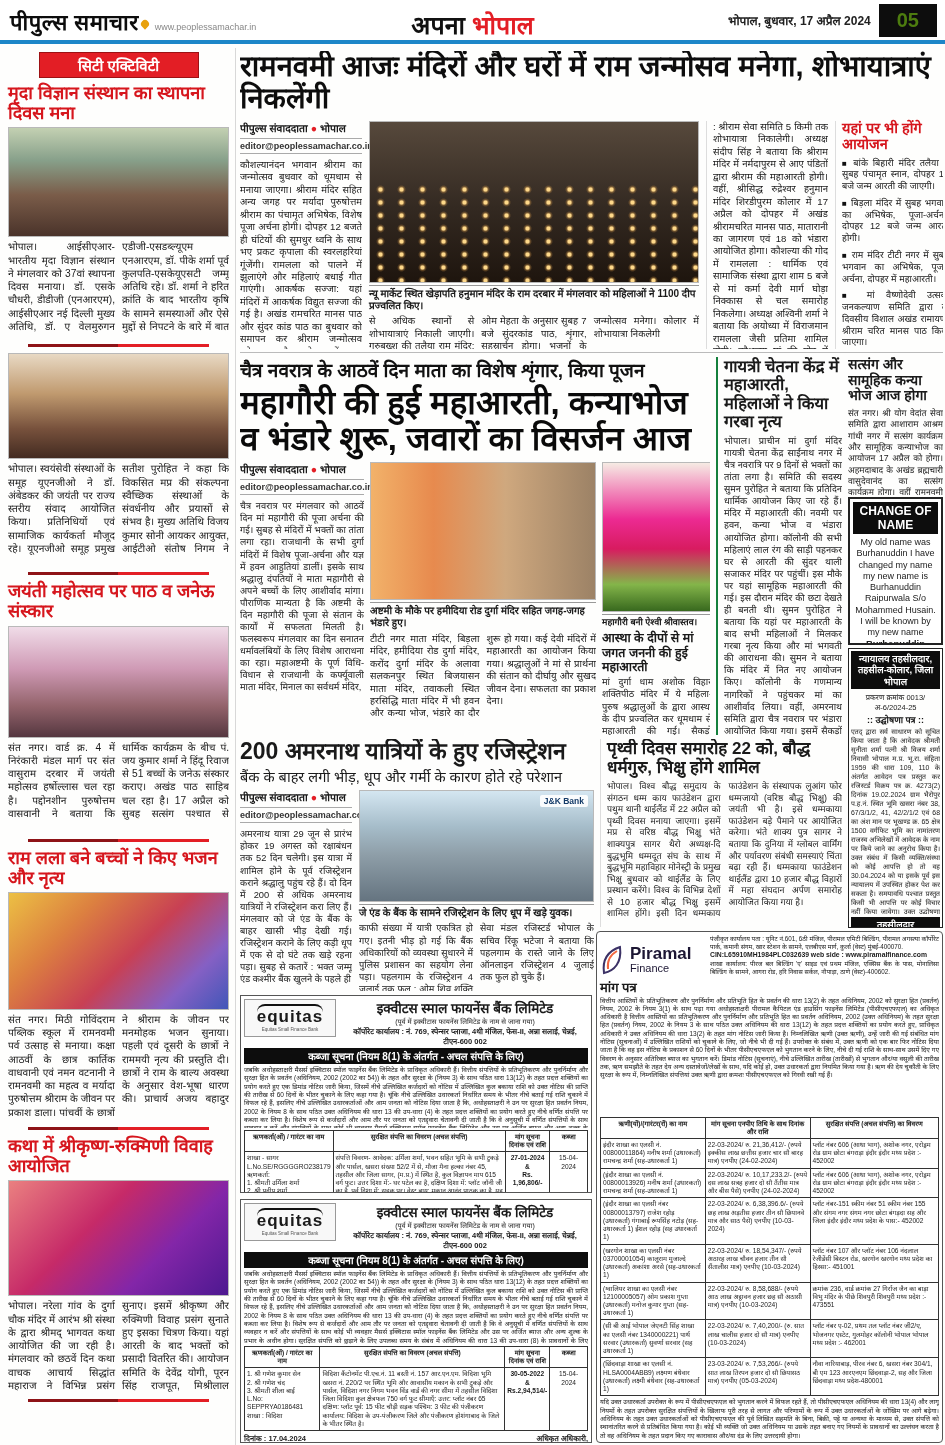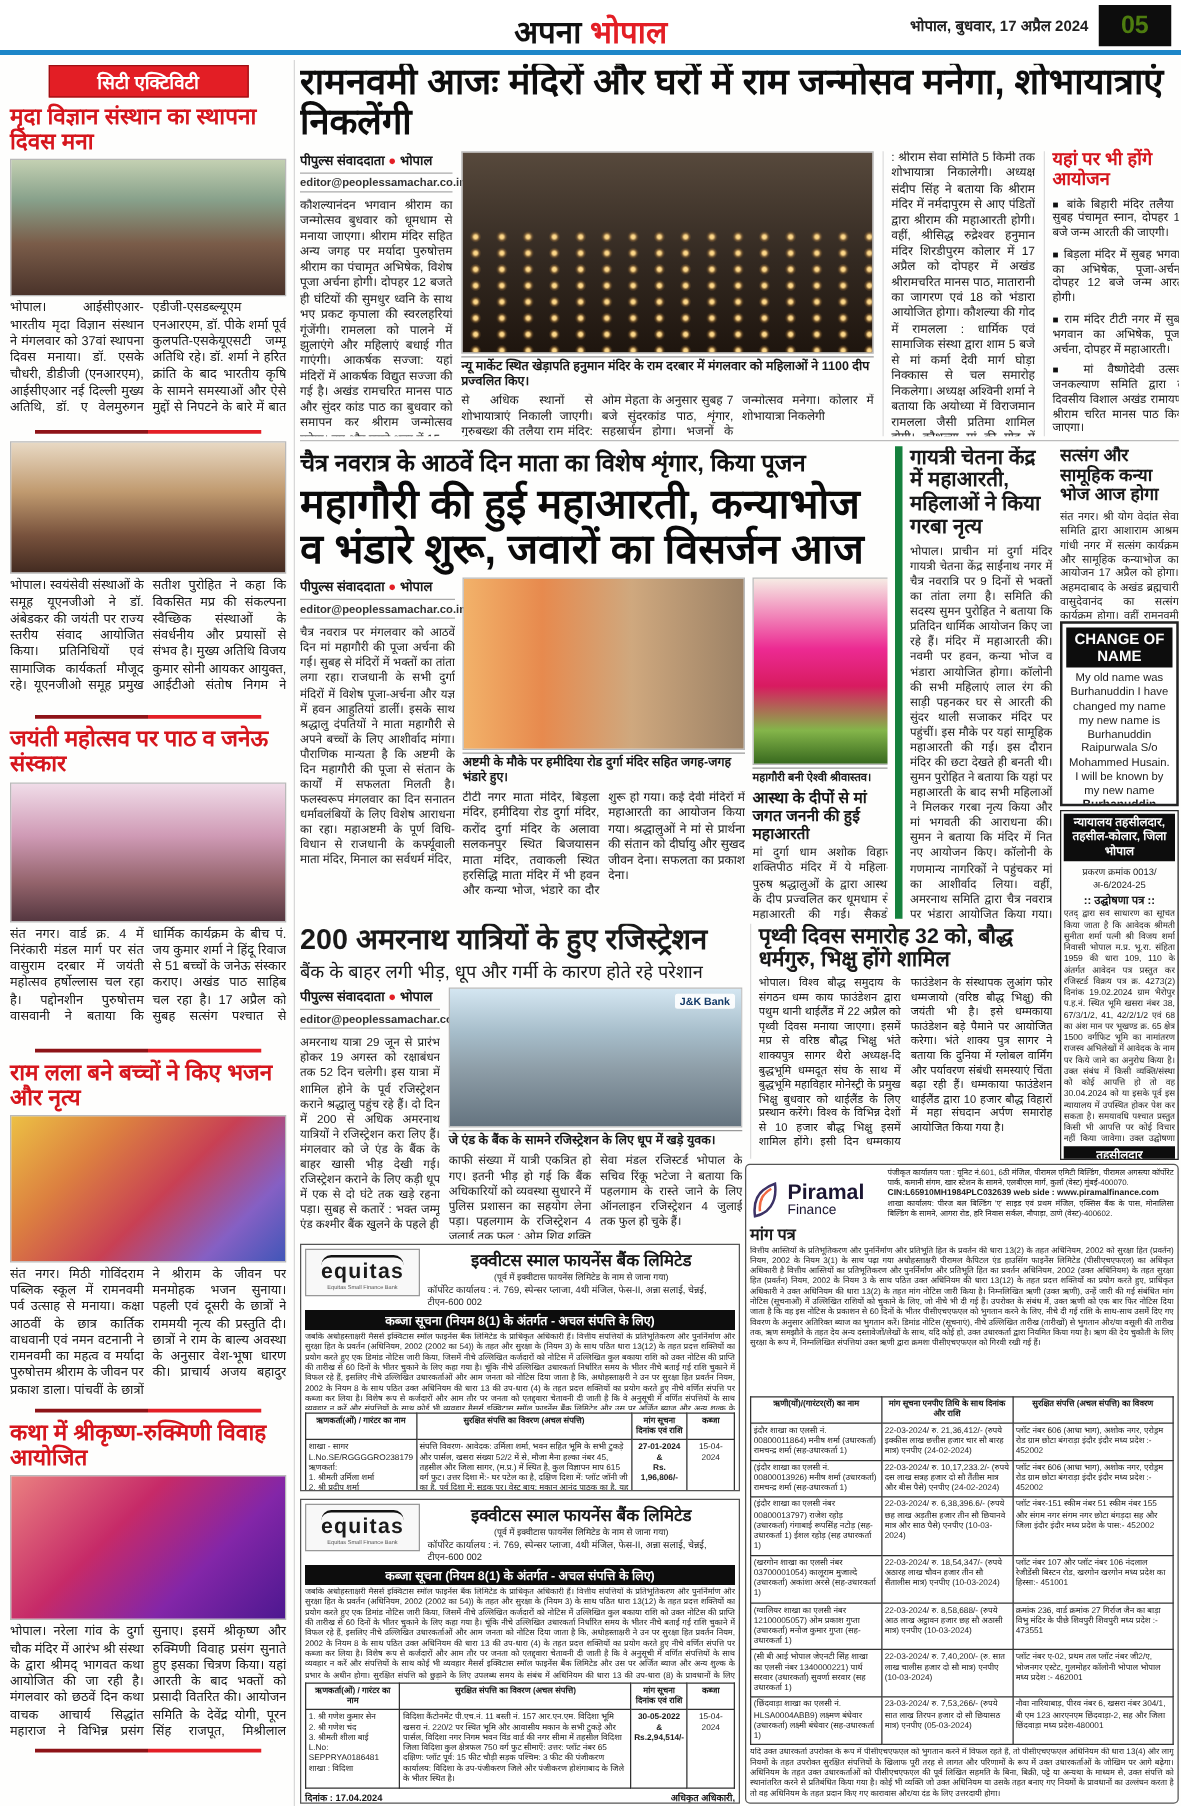--- a/index.html
+++ b/index.html
@@ -91,37 +91,40 @@
 .ad-table th,.ad-table td{border:1px solid #333;font-size:6.6px;line-height:1.25;padding:2px;vertical-align:top;text-align:left}
 .ad-table th{text-align:center;font-weight:bold}
 .ad-foot{display:flex;justify-content:space-between;font-size:7.5px;font-weight:bold;margin-top:2px}
 .eq-head{display:flex;gap:6px;align-items:flex-start}
 .eq-logo{width:92px;flex:none;border:1px solid #999;padding:4px 2px;text-align:center;background:#f8f8f8}
 .eq-logo .eq-word{font-size:17px;font-weight:bold;letter-spacing:1px;border-top:2px solid #111;border-radius:8px 8px 0 0;display:inline-block;padding-top:1px}
 .eq-logo .eq-sub{font-size:4.5px;color:#555;display:block}
 .eq-title{font-size:13.5px;font-weight:bold;text-align:center}
 .eq-mid{flex:1}
 .eq-sub2{font-size:7px;text-align:center}
-.eq-off{font-size:7.5px;font-weight:normal;}
+.eq-off{font-size:7.5px;font-weight:bold;text-align:center}
 .pre{white-space:pre-line}
 
 .pir-head{display:flex;gap:6px}
 .pir-logo{width:104px;flex:none;display:flex;align-items:center;gap:4px;padding-top:8px}
 .pir-name{font-size:17px;font-weight:bold;color:#1c1633;line-height:.95}
 .pir-name small{font-size:11px;font-weight:normal;display:block}
 .pir-addr{flex:1;font-size:6.3px;line-height:1.3;text-align:justify}
 .pir-cin{font-weight:bold;font-size:6.8px}
 .pir-title{font-size:13px;font-weight:bold;text-align:left;margin:1px 0}
 </style>
 </head>
 <body>
 
 <div class="page">
 
   <header class="masthead">
+    <div class="logo-wrap">
+      <span class="logo-text">पीपुल्स समाचार</span><span class="pin"></span><span class="logo-site">www.peoplessamachar.in</span>
+    </div>
     <div class="edition">
       <span class="ed-b">अपना</span><span class="ed-r">भोपाल</span>
     </div>
     <div class="dateline-wrap">
       <span class="dateline">भोपाल, बुधवार, 17 अप्रैल 2024</span>
       <span class="pagenum">05</span>
     </div>
   </header>
 
   <aside class="leftcol">
@@ -210,21 +213,21 @@
         </div>
         <div class="m-colC">
           <div class="ph p-girl" style="height:150px"></div>
           <div class="cap" style="font-size:9px">महागौरी बनी ऐश्वी श्रीवास्तव।</div>
           <div class="subhead2">आस्था के दीपों से मां जगत जननी की हुई महाआरती</div>
           <div class="body-sm" style="height:78px">मां दुर्गा धाम अशोक विहार शक्तिपीठ मंदिर में ये महिला-पुरुष श्रद्धालुओं के द्वारा आस्था के दीप प्रज्वलित कर धूमधाम से महाआरती की गई। सैकड़ों श्रद्धालु मौजूद रहे।</div>
         </div>
       </div>
     </section>
 
-    <section class="blk" style="left:478px;top:312px;width:126px;height:378px;border-left:6px solid #15803d;padding-left:6px">
+    <section class="blk" style="left:478px;top:312px;width:126px;height:378px;border-left:2px solid #15803d;padding-left:6px">
       <h3 class="h3">गायत्री चेतना केंद्र में महाआरती, महिलाओं ने किया गरबा नृत्य</h3>
       <div class="body-sm" style="height:318px">भोपाल। प्राचीन मां दुर्गा मंदिर गायत्री चेतना केंद्र साईंनाथ नगर में चैत्र नवरात्रि पर 9 दिनों से भक्तों का तांता लगा है। समिति की सदस्य सुमन पुरोहित ने बताया कि प्रतिदिन धार्मिक आयोजन किए जा रहे हैं। मंदिर में महाआरती की। नवमी पर हवन, कन्या भोज व भंडारा आयोजित होगा। कॉलोनी की सभी महिलाएं लाल रंग की साड़ी पहनकर घर से आरती की सुंदर थाली सजाकर मंदिर पर पहुंचीं। इस मौके पर यहां सामूहिक महाआरती की गई। इस दौरान मंदिर की छटा देखते ही बनती थी। सुमन पुरोहित ने बताया कि यहां पर महाआरती के बाद सभी महिलाओं ने मिलकर गरबा नृत्य किया और मां भगवती की आराधना की। सुमन ने बताया कि मंदिर में नित नए आयोजन किए। कॉलोनी के गणमान्य नागरिकों ने पहुंचकर मां का आशीर्वाद लिया। वहीं, अमरनाथ समिति द्वारा चैत्र नवरात्र पर भंडारा आयोजित किया गया। इसमें सैकड़ों लोगों ने प्रसादी ग्रहण की।</div>
     </section>
 
     <section class="blk" style="left:610px;top:312px;width:95px;height:138px">
       <h3 class="h3" style="font-size:14px">सत्संग और सामूहिक कन्या भोज आज होगा</h3>
       <div class="body-sm" style="font-size:8.7px;height:96px">संत नगर। श्री योग वेदांत सेवा समिति द्वारा आशाराम आश्रम गांधी नगर में सत्संग कार्यक्रम और सामूहिक कन्याभोज का आयोजन 17 अप्रैल को होगा। अहमदाबाद के अखंड ब्रह्मचारी वासुदेवानंद का सत्संग कार्यक्रम होगा। वहीं रामनवमी पर 108 कन्याओं के भोज का कार्यक्रम होगा।</div>
     </section>
 
     <section class="blk con-box" style="left:610px;top:452px;width:95px;height:148px">
@@ -261,21 +264,21 @@
           <div class="ph p-que" style="height:112px">
             <span class="jk-logo">J&amp;K Bank</span>
           </div>
           <div class="cap">जे एंड के बैंक के सामने रजिस्ट्रेशन के लिए धूप में खड़े युवक।</div>
           <div class="cont2" style="font-size:9.3px;height:78px">काफी संख्या में यात्री एकत्रित हो गए। इतनी भीड़ हो गई कि बैंक अधिकारियों को व्यवस्था सुधारने में पुलिस प्रशासन का सहयोग लेना पड़ा। पहलगाम के रजिस्ट्रेशन 4 जुलाई तक फुल : ओम शिव शक्ति सेवा मंडल रजिस्टर्ड भोपाल के सचिव रिंकू भटेजा ने बताया कि पहलगाम के रास्ते जाने के लिए ऑनलाइन रजिस्ट्रेशन 4 जुलाई तक फुल हो चुके हैं।</div>
         </div>
       </div>
     </section>
 
     <section class="blk" style="left:362px;top:694px;width:242px;height:188px;border-left:1px solid #ddd;padding-left:6px">
-      <h3 class="h3" style="font-size:17px">पृथ्वी दिवस समारोह 32 को, बौद्ध धर्मगुरु, भिक्षु होंगे शामिल</h3>
+      <h3 class="h3" style="font-size:17px">पृथ्वी दिवस समारोह 22 को, बौद्ध धर्मगुरु, भिक्षु होंगे शामिल</h3>
       <div class="body-sm" style="column-count:2;column-gap:8px;font-size:8.9px;height:140px">भोपाल। विश्व बौद्ध समुदाय के संगठन धम्म काय फाउंडेशन द्वारा पथुम थानी थाईलैंड में 22 अप्रैल को पृथ्वी दिवस मनाया जाएगा। इसमें मप्र से वरिष्ठ बौद्ध भिक्षु भंते शाक्यपुत्र सागर थैरो अध्यक्ष-दि बुद्धभूमि धम्मदूत संघ के साथ में बुद्धभूमि महाविहार मोनेस्ट्री के प्रमुख भिक्षु बुधवार को थाईलैंड के लिए प्रस्थान करेंगे। विश्व के विभिन्न देशों से 10 हजार बौद्ध भिक्षु इसमें शामिल होंगे। इसी दिन धम्मकाय फाउंडेशन के संस्थापक लुआंग फोर धम्मजायो (वरिष्ठ बौद्ध भिक्षु) की जयंती भी है। इसे धम्मकाया फाउंडेशन बड़े पैमाने पर आयोजित करेगा। भंते शाक्य पुत्र सागर ने बताया कि दुनिया में ग्लोबल वार्मिंग और पर्यावरण संबंधी समस्याएं चिंता बढ़ा रही हैं। धम्मकाया फाउंडेशन थाईलैंड द्वारा 10 हजार बौद्ध विहारों में महा संघदान अर्पण समारोह आयोजित किया गया है।</div>
     </section>
 
     <section class="blk adbox" style="left:358px;top:886px;width:347px;height:512px;border-radius:4px">
       <div class="pir-head">
         <div class="pir-logo">
           <svg width="26" height="30" viewBox="0 0 26 30">
               <path d="M20 2 C8 6 2 14 4 28 C14 26 22 18 20 2 Z" fill="none" stroke="#3c3266" stroke-width="2"></path>
               <path d="M17 6 C10 10 7 16 8 24" fill="none" stroke="#f26841" stroke-width="2"></path>
             </svg>

